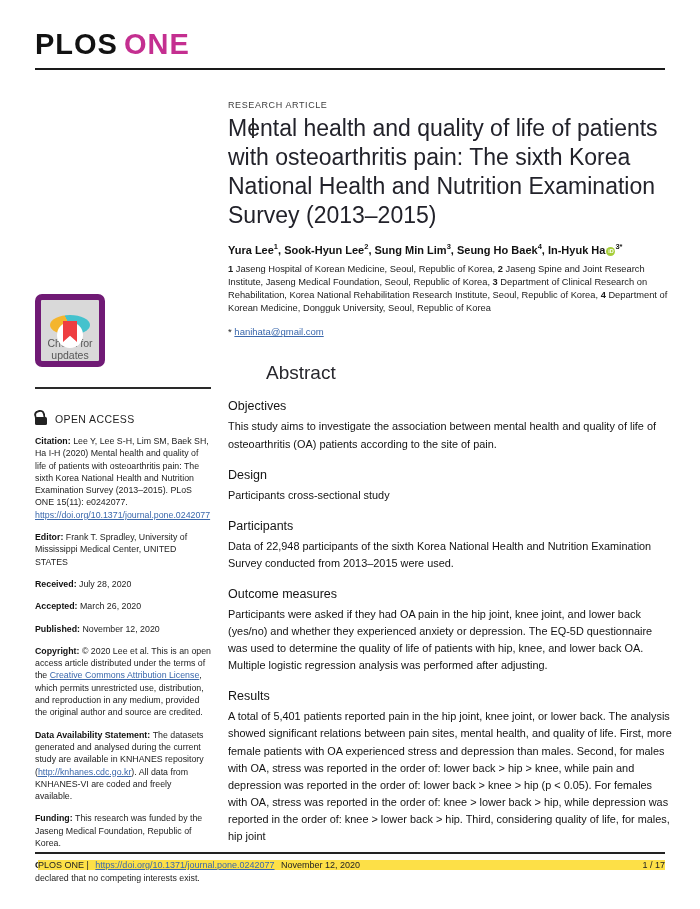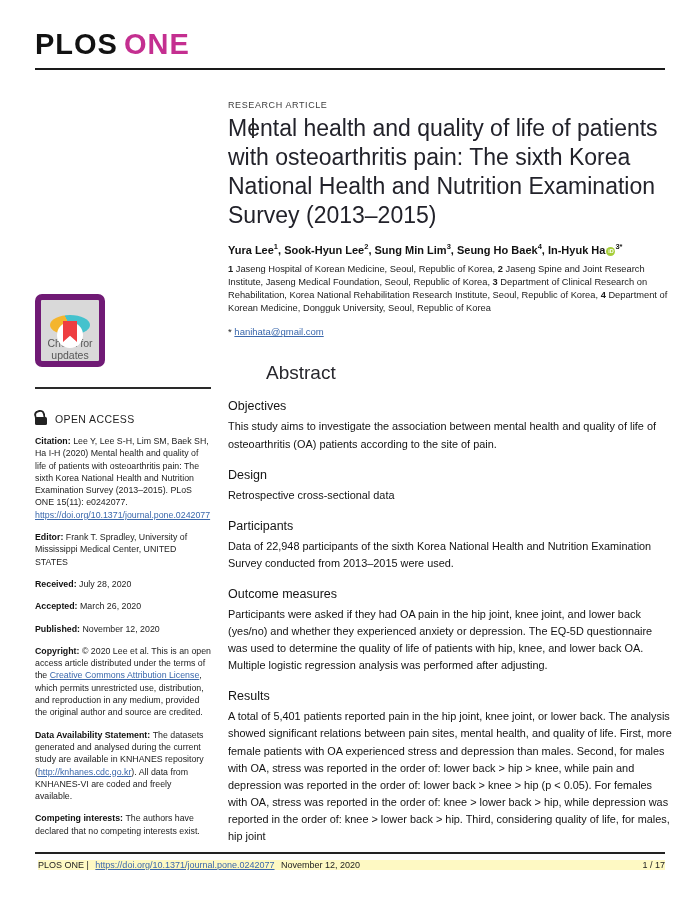--- a/index.html
+++ b/index.html
@@ -45,21 +45,21 @@
     font-size:5.5px;line-height:9px;text-align:center;vertical-align:1px;margin-left:1px;}
   .affils{margin-top:7px;font-size:9.3px;line-height:13.2px;color:#1b1b1b;}
   .email-line{margin-top:11px;font-size:9.5px;color:#1b1b1b;}
   .abstract-h{margin-top:25px;font-size:19px;font-weight:400;color:#27272d;margin-left:38px;}
   .sec-h{margin-top:15px;font-size:12.5px;font-weight:normal;color:#141414;}
   .sec-p{margin-top:5px;font-size:10.9px;line-height:17.1px;color:#131313;}
 
   
   .footer-rule{position:absolute;left:35px;top:852px;width:630px;height:1.5px;background:#222;}
   .footer{position:absolute;left:38px;top:860px;width:627px;display:flex;justify-content:space-between;
-    font-size:9px;color:#222;background:#fef9c3;}
+    font-size:9px;color:#222;background:#fde047;}
   .footer .fleft span{margin-right:4px;}
 </style>
 </head>
 <body>
 
 <div class="logo">
   <span>PLOS</span><span class="one">ONE</span>
 </div>
 <div class="header-rule"></div>
 
@@ -93,20 +93,21 @@
   <p class="sb-block"><b>Received: </b><span>July 28, 2020</span></p>
 
   <p class="sb-block"><b>Accepted: </b><span>March 26, 2020</span></p>
 
   <p class="sb-block"><b>Published: </b><span>November 12, 2020</span></p>
 
   <p class="sb-block"><b>Copyright: </b><span>© 2020 Lee et al. This is an open access article distributed under the terms of the </span><a class="link">Creative Commons Attribution License</a><span>, which permits unrestricted use, distribution, and reproduction in any medium, provided the original author and source are credited.</span></p>
 
   <p class="sb-block"><b>Data Availability Statement: </b><span>The datasets generated and analysed during the current study are available in KNHANES repository (</span><a class="link">http://knhanes.cdc.go.kr</a><span>). All data from KNHANES-VI are coded and freely available.</span></p>
 
+  <p class="sb-block"><b>Funding: </b><span>This research was funded by the Jaseng Medical Foundation, Republic of Korea.</span></p>
 
   <p class="sb-block"><b>Competing interests: </b><span>The authors have declared that no competing interests exist.</span></p>
 </div>
 
 <div class="main">
 
   <div class="kicker">RESEARCH ARTICLE</div>
 
   <h1 class="title" style="margin:4px 0 0 0;"><span>Mental health and quality of life of patients with osteoarthritis pain: The sixth Korea National Health and Nutrition Examination Survey (2013–2015)</span><span class="caret"></span></h1>
 
@@ -117,21 +118,21 @@
   <p class="affils" style="margin:7px 0 0 0;"><b>1</b><span> Jaseng Hospital of Korean Medicine, Seoul, Republic of Korea, </span><b>2</b><span> Jaseng Spine and Joint Research Institute, Jaseng Medical Foundation, Seoul, Republic of Korea, </span><b>3</b><span> Department of Clinical Research on Rehabilitation, Korea National Rehabilitation Research Institute, Seoul, Republic of Korea, </span><b>4</b><span> Department of Korean Medicine, Dongguk University, Seoul, Republic of Korea</span></p>
 
   <div class="email-line"><span>* </span><a class="link">hanihata@gmail.com</a></div>
 
   <div class="abstract-h">Abstract</div>
 
   <div class="sec-h">Objectives</div>
   <p class="sec-p" style="margin-bottom:0;">This study aims to investigate the association between mental health and quality of life of osteoarthritis (OA) patients according to the site of pain.</p>
 
   <div class="sec-h">Design</div>
-  <p class="sec-p" style="margin-bottom:0;">Retrospective cross-sectional data</p>
+  <p class="sec-p" style="margin-bottom:0;">Participants cross-sectional study</p>
 
   <div class="sec-h">Participants</div>
   <p class="sec-p" style="margin-bottom:0;">Data of 22,948 participants of the sixth Korea National Health and Nutrition Examination Survey conducted from 2013–2015 were used.</p>
 
   <div class="sec-h">Outcome measures</div>
   <p class="sec-p" style="margin-bottom:0;">Participants were asked if they had OA pain in the hip joint, knee joint, and lower back (yes/no) and whether they experienced anxiety or depression. The EQ-5D questionnaire was used to determine the quality of life of patients with hip, knee, and lower back OA. Multiple logistic regression analysis was performed after adjusting.</p>
 
   <div class="sec-h">Results</div>
   <p class="sec-p" style="margin-bottom:0;">A total of 5,401 patients reported pain in the hip joint, knee joint, or lower back. The analysis showed significant relations between pain sites, mental health, and quality of life. First, more female patients with OA experienced stress and depression than males. Second, for males with OA, stress was reported in the order of: lower back &gt; hip &gt; knee, while pain and depression was reported in the order of: lower back &gt; knee &gt; hip (p &lt; 0.05). For females with OA, stress was reported in the order of: knee &gt; lower back &gt; hip, while depression was reported in the order of: knee &gt; lower back &gt; hip. Third, considering quality of life, for males, hip joint</p>
 </div>

